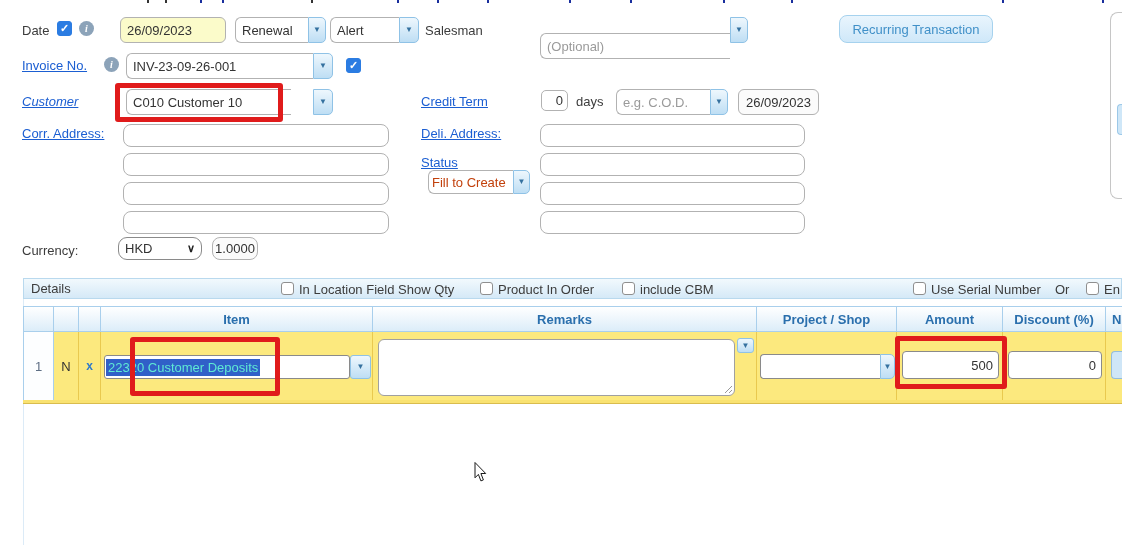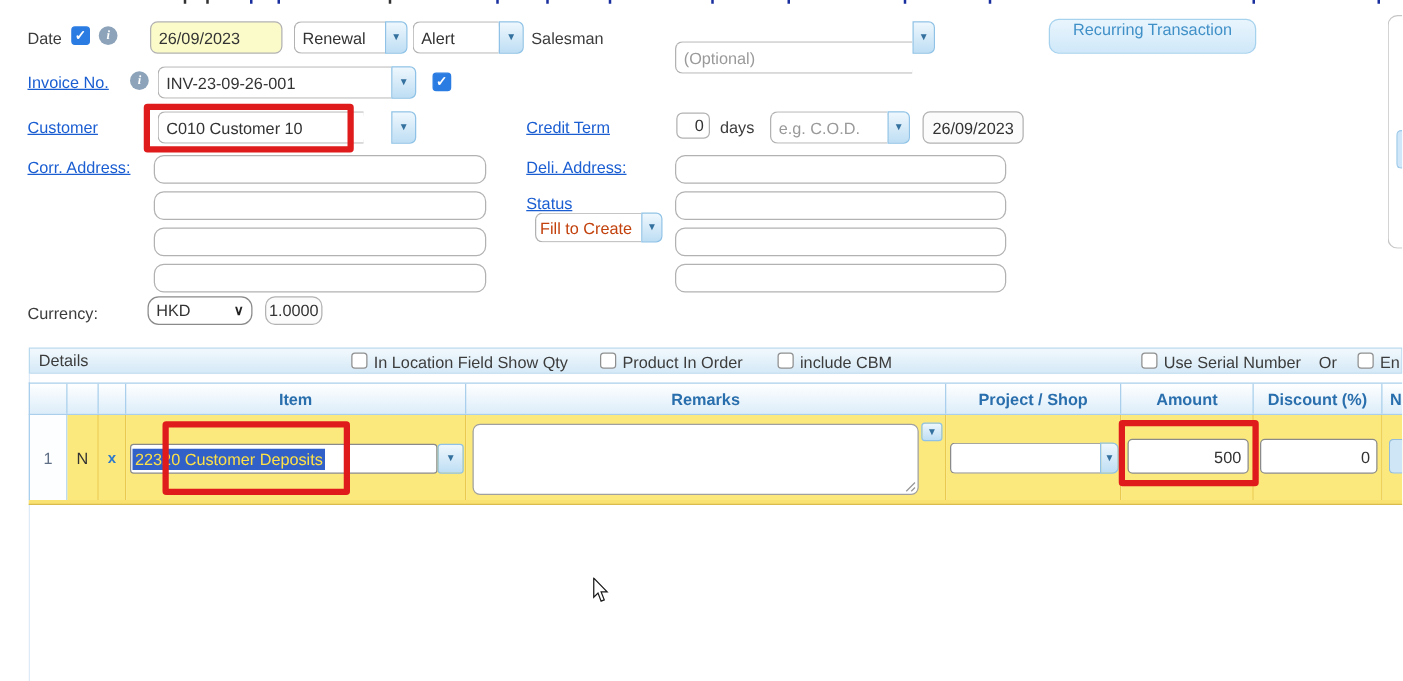--- a/index.html
+++ b/index.html
@@ -25,21 +25,21 @@
   .tick{position:absolute;top:0;width:2px;height:3px;}
   .bar{background:linear-gradient(#f2f9fd,#d5e9f7);border:1px solid #b9d9ee;}
   .hdr{display:flex;background:linear-gradient(#ffffff,#dcedf9);border:1px solid #a9cfec;border-right:0;}
   .hcell{display:flex;align-items:center;justify-content:center;color:#2a6fad;font-weight:bold;
        border-right:1px solid #a9cfec;box-sizing:border-box;overflow:hidden;white-space:nowrap;}
   .row{display:flex;border-left:1px solid #a9cfec;}
   .rcell{position:relative;background:#fce97e;border-right:1px solid #e9c94f;box-sizing:border-box;
        display:flex;align-items:center;justify-content:center;overflow:visible;}
   .rcell.first{background:#fdfeff;border-right:1px solid #a9cfec;}
   .redbox{border:5px solid #e01b1b;border-radius:3px;z-index:50;pointer-events:none;}
-  .sel{background:#3060c8;color:#fde047;padding:1px 2px;}
+  .sel{background:#3060c8;color:#5eead4;padding:1px 2px;}
 </style>
 </head>
 <body>
 
 <div id="screen">
 
   <div class="tick" style="left:147px;background:#333;"></div>
   <div class="tick" style="left:165px;background:#333;"></div>
   <div class="tick" style="left:200px;background:#1a2f9e;"></div>
   <div class="tick" style="left:222px;background:#1a2f9e;"></div>
@@ -80,42 +80,42 @@
     </div>
 
   <div class="f lbl" style="left:425px;top:23px;">Salesman</div>
   <div class="f combo-text" style="left:540px;top:17px;width:190px;height:26px;margin-top:16px;">
       <span class="ph">(Optional)</span>
     </div>
   <div class="f arrow-btn" style="left:730px;top:17px;width:18px;height:26px;">
       <span>▼</span>
     </div>
 
-  <div class="f" style="left:839px;top:15px;width:166px;height:28px;background:linear-gradient(#e9f5fd,#cfe8f9);border:1px solid #a6d2ee;border-radius:8px;display:flex;justify-content:center;color:#4090c8;cursor:pointer;">
+  <div class="f" style="left:839px;top:15px;width:154px;height:28px;background:linear-gradient(#e9f5fd,#cfe8f9);border:1px solid #a6d2ee;border-radius:8px;display:flex;align-items:center;justify-content:center;color:#4090c8;cursor:pointer;">
       <span>Recurring Transaction</span>
     </div>
 
   <div class="f" style="left:1110px;top:12px;width:12px;height:187px;border:1px solid #c6c6c6;border-right:0;border-radius:8px 0 0 8px;background:#fff;"></div>
   <div class="f" style="left:1117px;top:104px;width:5px;height:31px;background:#cfe7f8;border:1px solid #9cc8e8;border-right:0;border-radius:4px 0 0 4px;"></div>
 
   <div class="f link" style="left:22px;top:58px;">Invoice No.</div>
   <div class="f info-i" style="left:104px;top:57px;width:15px;height:15px;">
       <span>i</span>
     </div>
   <div class="f combo-text yellow" style="left:126px;top:53px;width:187px;height:26px;">
       <span>INV-23-09-26-001</span>
     </div>
   <div class="f arrow-btn" style="left:313px;top:53px;width:20px;height:26px;">
       <span>▼</span>
     </div>
   <div class="f cb-on" style="left:346px;top:58px;width:15px;height:15px;">
       <span>✓</span>
     </div>
 
-  <div class="f link" style="left:22px;top:94px;">Customer</div>
+  <div class="f link" style="left:22px;top:94px;font-style:italic;">Customer</div>
   <div class="f combo-text yellow" style="left:126px;top:89px;width:165px;height:26px;">
       <span>C010 Customer 10</span>
     </div>
   <div class="f arrow-btn" style="left:313px;top:89px;width:20px;height:26px;">
       <span>▼</span>
     </div>
 
   <div class="f link" style="left:421px;top:94px;">Credit Term</div>
   <div class="f inp" style="left:541px;top:90px;width:27px;height:21px;border-radius:5px;justify-content:flex-end;padding:0 4px;">
       <span>0</span>

